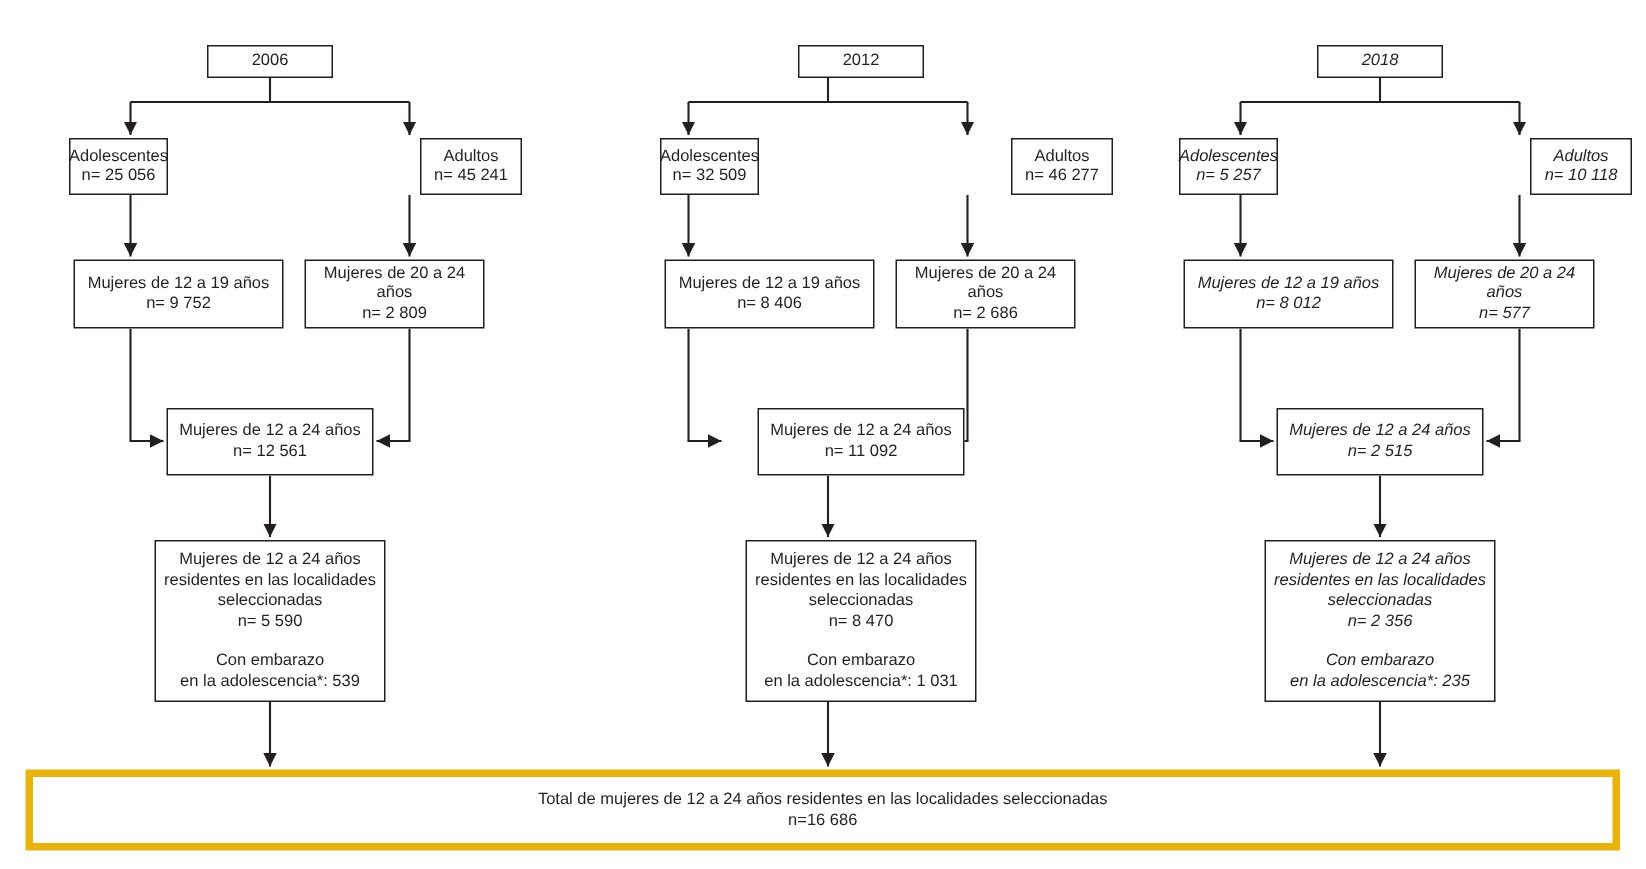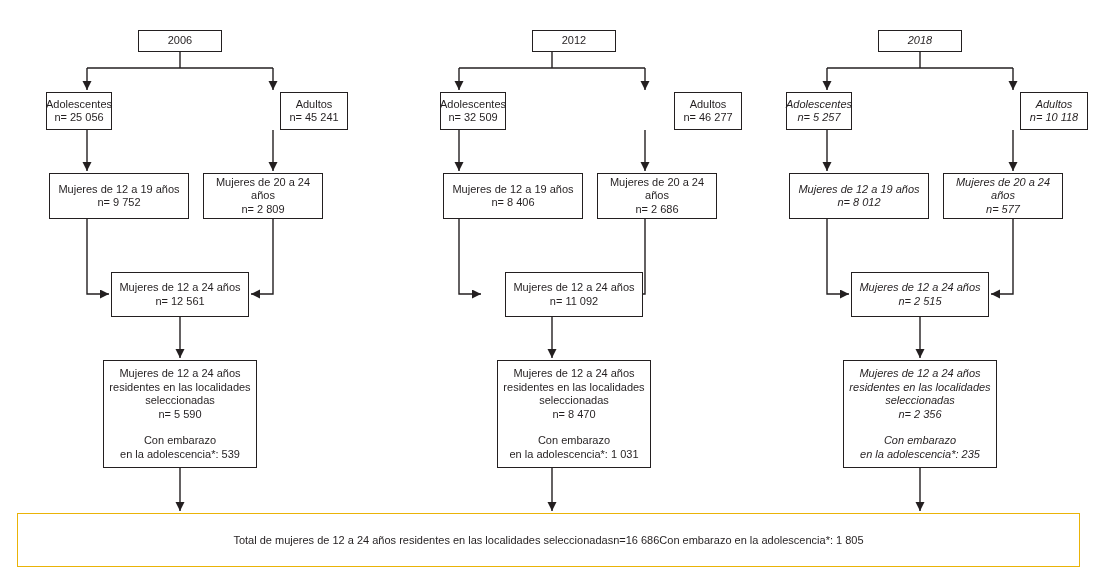--- a/index.html
+++ b/index.html
@@ -36,24 +36,24 @@
   .m1219 { left: 3px;   top: 173px; width: 140px; height: 46px; margin-left: 32px; }
   .m2024 { left: 189px; top: 173px; width: 120px; height: 46px; }
   .m1224 { left: 97px;  top: 272px; width: 138px; height: 45px; }
   .resid { left: 89px;  top: 360px; width: 154px; height: 108px; }
   .resid .gap { height: 13px; }
   .total {
     position: absolute;
     left: 17px; top: 513px;
     width: 1063px; height: 54px;
     box-sizing: border-box;
-    border: 1px solid #eab308;
+    border: 5px solid #eab308;
     background: #ffffff;
     display: flex;
-    flex-direction: row;
+    flex-direction: column;
     align-items: center;
     justify-content: center;
     text-align: center;
     font-size: 11px;
     line-height: 14px;
     font-family: "Liberation Sans", sans-serif;
     color: #231f20;
   }
 </style>
 </head>
@@ -185,16 +185,15 @@
       <div>n= 2 356</div>
       <div class="gap"></div>
       <div>Con embarazo</div>
       <div>en la adolescencia*: 235</div>
     </div>
   </div>
 
   <div class="total">
     <div>Total de mujeres de 12 a 24 años residentes en las localidades seleccionadas</div>
     <div>n=16 686</div>
-    <div>Con embarazo en la adolescencia*: 1 805</div>
   </div>
 
 </div>
 
 </body></html>

